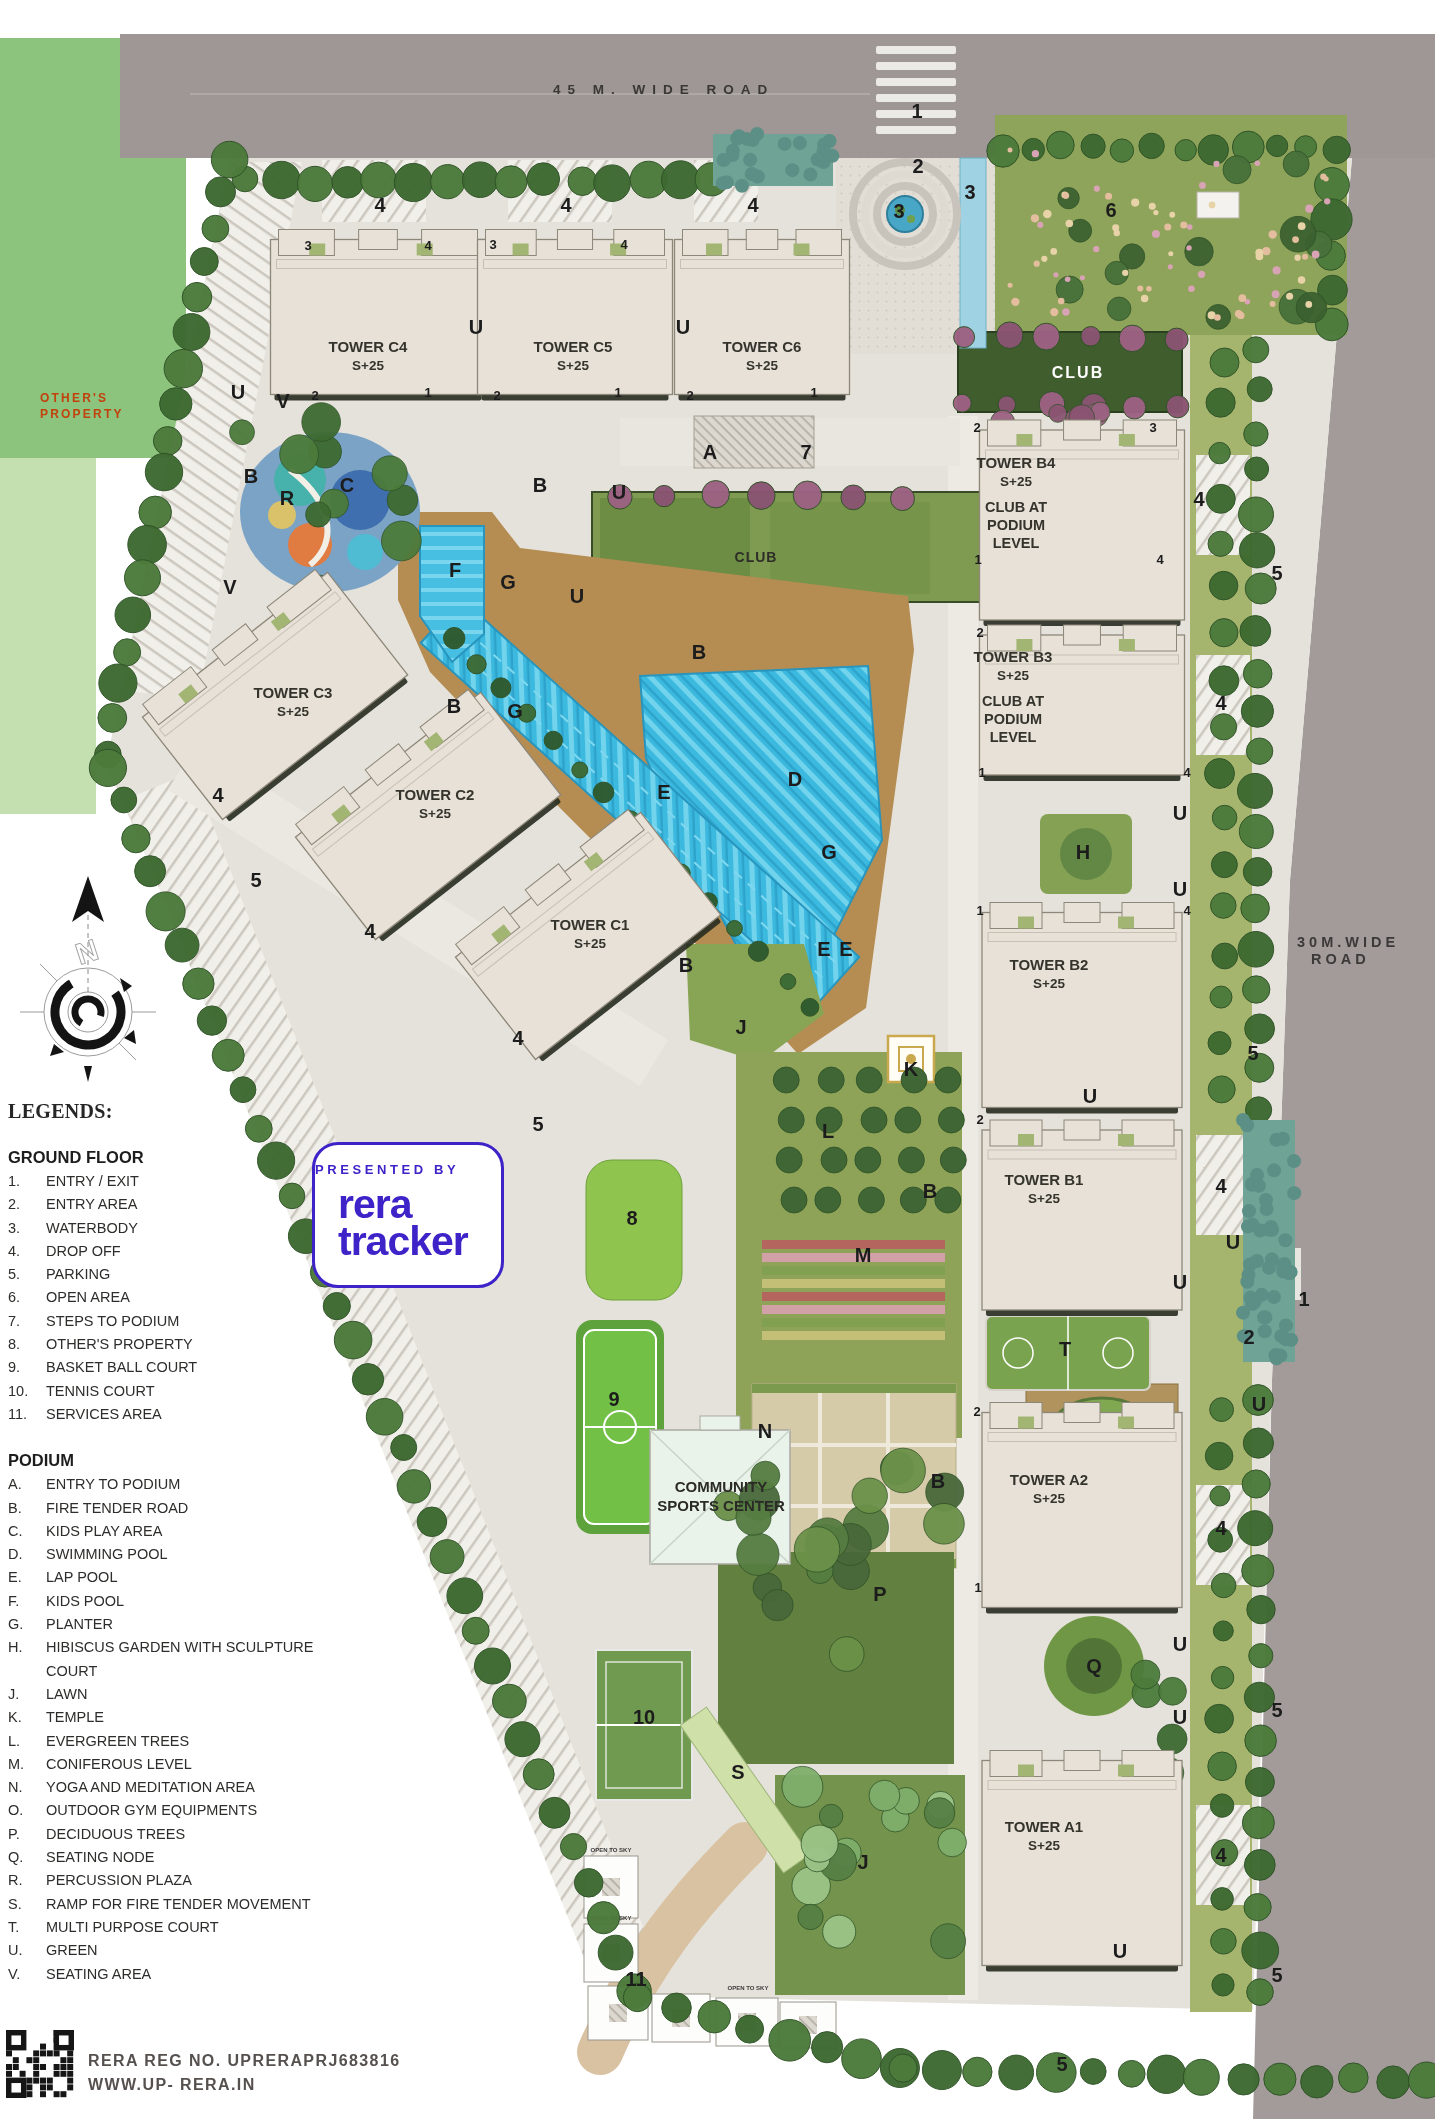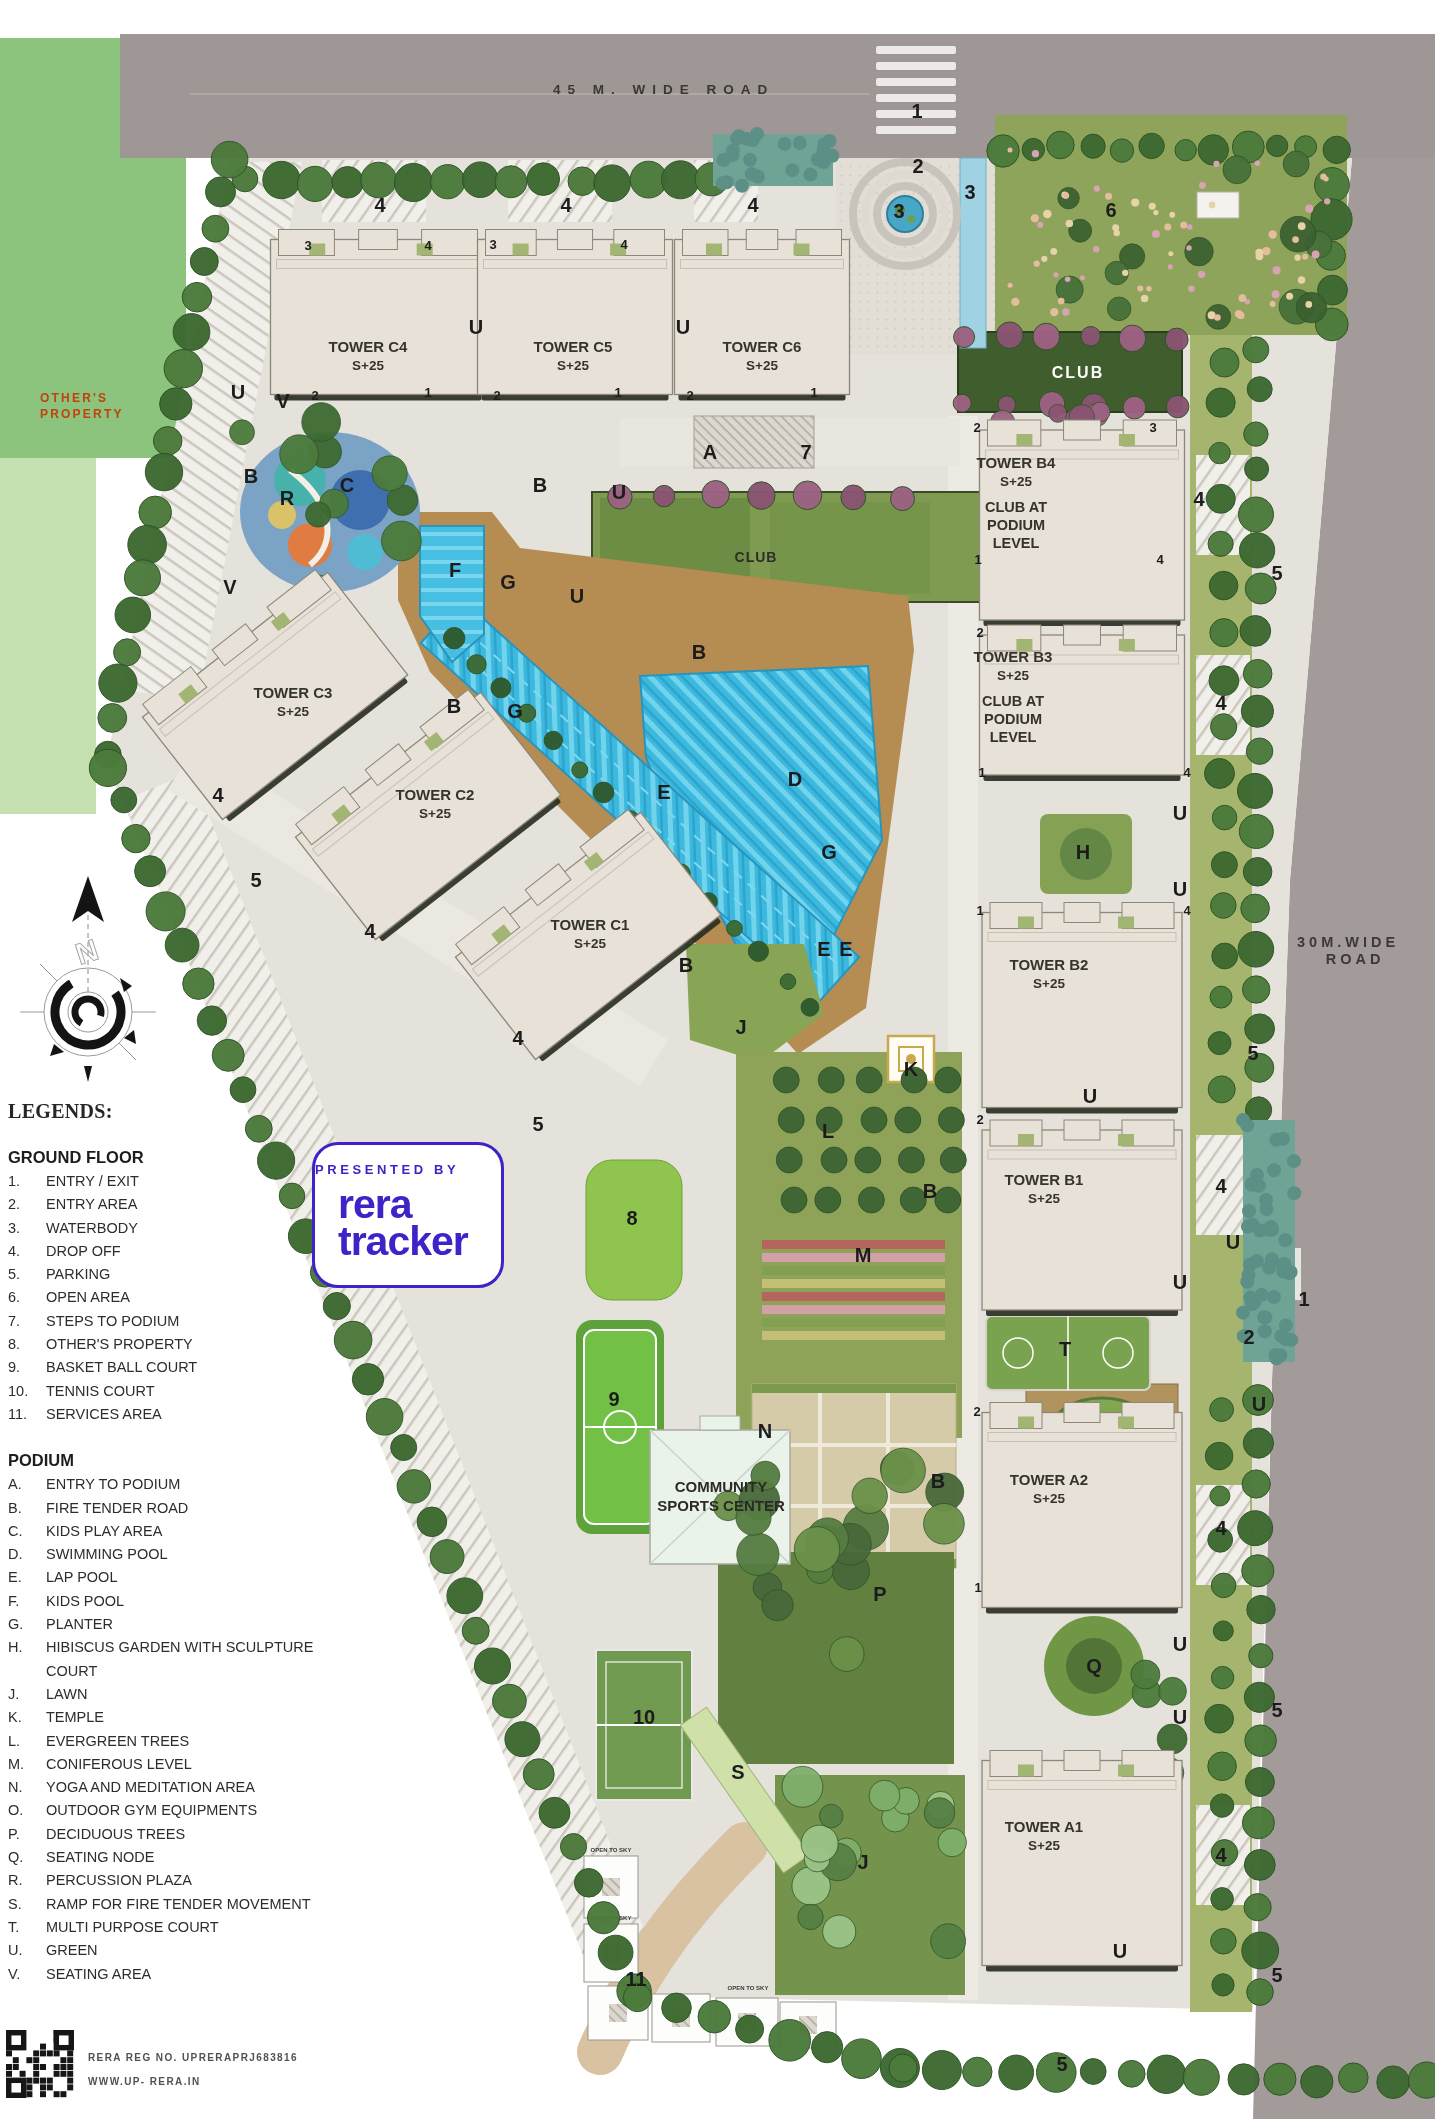--- a/index.html
+++ b/index.html
@@ -1,33 +1,33 @@
 <!DOCTYPE html>
 <html><head>
 <meta charset="utf-8">
 <style>
   html,body{margin:0;padding:0;background:#ffffff;font-family:"Liberation Sans",sans-serif;}
   .canvas{position:relative;width:1435px;height:2119px;background:#ffffff;overflow:hidden;}
   .canvas svg.plan{position:absolute;left:0;top:0;}
   .mtext{font-family:"Liberation Sans",sans-serif;font-weight:bold;}
   
   .road-top{position:absolute;left:553px;top:82px;font-size:13.5px;font-weight:bold;letter-spacing:7px;color:#3a3835;}
-  .road-right{position:absolute;left:1297px;top:934px;font-size:14.5px;font-weight:bold;letter-spacing:4px;color:#3c3a38;line-height:17px;text-align:center;}
+  .road-right{position:absolute;left:1297px;top:934px;font-size:14.5px;font-weight:bold;letter-spacing:4px;color:#3c3a38;line-height:17px;}
   .road-right .l2{padding-left:14px;}
   .neighbor{position:absolute;left:40px;top:390px;font-size:12px;font-weight:bold;letter-spacing:2.2px;color:#c2410c;line-height:16px;}
   .legend{position:absolute;left:8px;top:1100px;width:345px;color:#262626;}
   .legend-title{font-size:20px;font-weight:bold;letter-spacing:.3px;font-family:Liberation Serif, serif;}
   .legend-sec-title{font-size:16.5px;font-weight:bold;margin-top:25px;margin-bottom:3px;color:#1d1d1d;}
   .legend ol{list-style:none;margin:0;padding:0;}
   .legend li{display:flex;font-size:14.5px;line-height:23.3px;color:#2e2d2b;}
   .legend .num{width:38px;flex:none;}
   .badge{position:absolute;left:312px;top:1142px;width:186px;height:140px;border:3px solid #3e23c9;border-radius:26px;background:#fff;text-align:left;}
   .badge .pb{margin-top:17px;font-size:13px;font-weight:bold;letter-spacing:3.6px;color:#3e23c9;}
   .badge .brand{margin-top:9px;font-size:41px;font-weight:bold;line-height:.9;color:#3e23c9;letter-spacing:-1px;margin-left:23px;}
-  .footer-line{position:absolute;left:88px;font-size:10px;font-weight:bold;letter-spacing:1.4px;color:#56514e;}
+  .footer-line{position:absolute;left:88px;font-size:16px;font-weight:bold;letter-spacing:1.4px;color:#56514e;}
   .fl1{top:2052px;} .fl2{top:2076px;}
 </style>
 </head>
 <body>
 
 <div class="canvas">
 
 <svg class="plan" width="1435" height="2119" viewBox="0 0 1435 2119">
   <defs>
     <pattern id="pool" width="16" height="16" patternUnits="userSpaceOnUse" patternTransform="rotate(46)">

